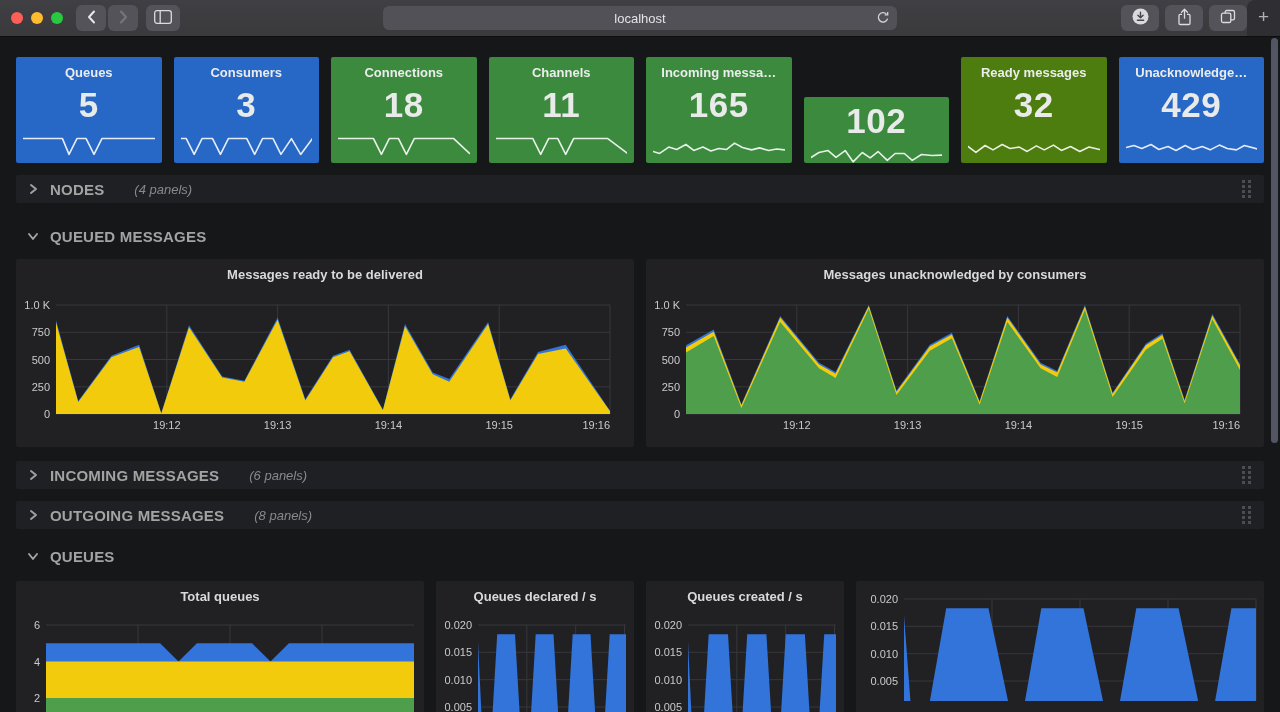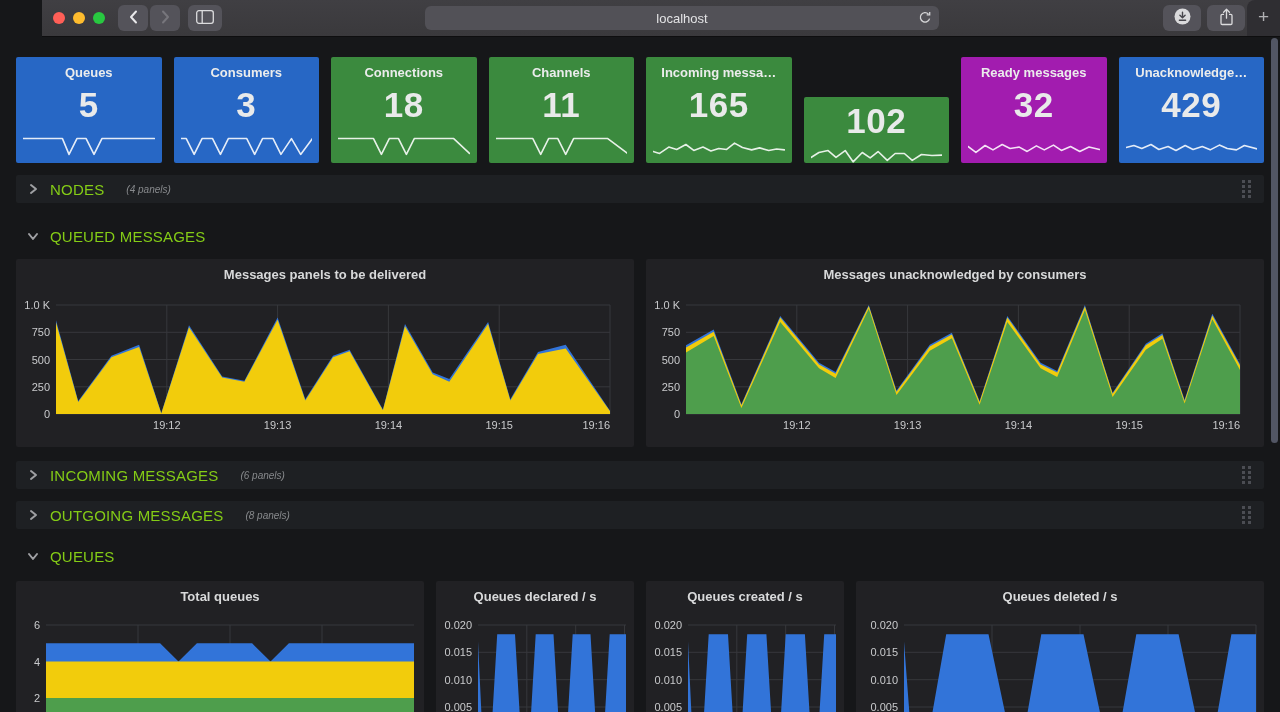--- a/index.html
+++ b/index.html
@@ -6,21 +6,20 @@
   body{
     width:1280px;height:712px;overflow:hidden;position:relative;
     background:var(--page-bg,#161719);
     font-family:"Liberation Sans",sans-serif;
     -webkit-font-smoothing:antialiased;
   }
   
   .toolbar{
     position:relative;height:36px;background:linear-gradient(#403f43,#3a393c);
     border-bottom:1px solid #0e0e0f;
-    margin-left:42px;
   }
   .tl{position:absolute;top:12px;width:12px;height:12px;border-radius:50%;}
   .tl.r{left:11px;background:var(--mac-red);}
   .tl.y{left:31px;background:var(--mac-yellow);}
   .tl.g{left:51px;background:var(--mac-green);}
   .tbtn{
     position:absolute;top:5px;height:26px;border:none;border-radius:6px;
     background:var(--toolbar-btn,#54535a);display:flex;align-items:center;justify-content:center;
     padding:0;cursor:default;
   }
@@ -48,22 +47,22 @@
   .stat{flex:1;display:flex;flex-direction:column;align-items:center;}
   .stitle{font-size:13px;font-weight:700;color:#ebecec;padding-top:8px;white-space:nowrap;overflow:hidden;}
   .svalue{flex:1;display:flex;align-items:center;font-size:35px;font-weight:700;color:#e9eaea;letter-spacing:.5px;margin-top:-4px;}
   .sspark{width:calc(100% - 14px);height:25px;margin-bottom:5px;}
   .sspark svg{width:100%;height:100%;display:block;}
   .rowbar,.rowhead{position:relative;display:flex;align-items:center;height:28px;padding-left:10px;}
   .rowbar{background:var(--rowbar-bg,#1e2023);border-radius:2px;}
   .rowhead{height:26px;background:transparent;}
   .chev{width:14px;height:14px;margin-right:10px;display:flex;align-items:center;justify-content:center;}
   .chev.open svg{transform:rotate(90deg);}
-  .rtitle{font-size:15px;font-weight:400;color:#84cc16;letter-spacing:.2px;}
-  .rcount{font-size:10px;font-style:italic;color:#87898c;margin-left:22px;}
+  .rtitle{font-size:15px;font-weight:700;color:#a3a3a3;letter-spacing:.2px;}
+  .rcount{font-size:13px;font-style:italic;color:#87898c;margin-left:30px;}
   .grip{position:absolute;right:13px;top:50%;transform:translateY(-50%);
     display:grid;grid-template-columns:repeat(2,3px);grid-auto-rows:3px;gap:2px 3px;}
   .grip i{background:#4b4d53;display:block;}
   .charts-row,.bottom-row{display:flex;gap:12px;}
   .graph{flex:0 0 auto;}
   .graph.lg{width:618px;height:188px;}
   .graph.md{width:408px;height:156px;}
   .graph.sm{width:198px;height:156px;}
   .ptitle{height:18px;padding-top:8px;text-align:center;font-size:13px;font-weight:700;color:var(--title-text,#d8d9da);}
   .plot{margin-top:0;}
@@ -180,21 +179,21 @@
     </div>
     <div class="panel stat" style="background: rgb(59, 138, 62); margin-top: 40px;">
       <div class="stitle">Outgoing messa…</div>
       <div class="svalue">102</div>
       <div class="sspark">
           <svg viewBox="0 0 100 24" preserveAspectRatio="none">
             <polyline points="0,15.80 6,11.05 13,9.15 19,15.80 26,9.15 32,19.98 39,11.05 45,16.18 51,10.10 58,18.65 64,12.00 71,12.00 77,18.65 84,12.95 92,13.90 100,13.52" fill="none" stroke="#ffffff" stroke-opacity="0.88" stroke-width="1.6" vector-effect="non-scaling-stroke" stroke-linejoin="round" stroke-linecap="round"></polyline>
           </svg>
         </div>
     </div>
-    <div class="panel stat" style="background: #a21caf;">
+    <div class="panel stat" style="background: #4d7c0f;">
       <div class="stitle">Ready messages</div>
       <div class="svalue">32</div>
       <div class="sspark">
           <svg viewBox="0 0 100 24" preserveAspectRatio="none">
             <polyline points="0,12.95 6,18.65 13,12.00 19,16.18 26,11.05 32,14.85 39,13.52 45,17.70 52,12.38 58,16.18 65,11.62 71,16.75 78,12.95 85,17.70 92,13.52 100,15.80" fill="none" stroke="#ffffff" stroke-opacity="0.88" stroke-width="1.6" vector-effect="non-scaling-stroke" stroke-linejoin="round" stroke-linecap="round"></polyline>
           </svg>
         </div>
     </div>
     <div class="panel stat" style="background: rgb(39, 103, 197);">
       <div class="stitle">Unacknowledge…</div>
@@ -231,21 +230,21 @@
     <span class="chev open">
         <svg width="12" height="12" viewBox="0 0 12 12">
           <path d="M4 2l5 4-5 4" stroke="#9fa0a3" stroke-width="2" fill="none" stroke-linecap="round" stroke-linejoin="round"></path>
         </svg>
       </span>
     <span class="rtitle">QUEUED MESSAGES</span>
   </div>
 
   <div class="charts-row mb14">
     <div class="panel graph lg">
-      <div class="ptitle">Messages panels to be delivered</div>
+      <div class="ptitle">Messages ready to be delivered</div>
       <div class="plot">
           <svg width="618" height="160" viewBox="0 0 618 160">
             <line x1="150.8" y1="20.0" x2="150.8" y2="129.0" stroke="#37383c"></line>
             <line x1="261.6" y1="20.0" x2="261.6" y2="129.0" stroke="#37383c"></line>
             <line x1="372.4" y1="20.0" x2="372.4" y2="129.0" stroke="#37383c"></line>
             <line x1="483.2" y1="20.0" x2="483.2" y2="129.0" stroke="#37383c"></line>
             <line x1="594.0" y1="20.0" x2="594.0" y2="129.0" stroke="#37383c"></line>
             <line x1="40.0" y1="20.0" x2="594.0" y2="20.0" stroke="#37383c"></line>
             <text class="tick" x="34.0" y="24.0" text-anchor="end">1.0 K</text>
             <line x1="40.0" y1="47.3" x2="594.0" y2="47.3" stroke="#37383c"></line>
@@ -399,21 +398,20 @@
             <text class="tick" x="36.0" y="49.3" text-anchor="end">0.015</text>
             <line x1="42.0" y1="72.7" x2="190.0" y2="72.7" stroke="#37383c"></line>
             <text class="tick" x="36.0" y="76.7" text-anchor="end">0.010</text>
             <line x1="42.0" y1="100.0" x2="190.0" y2="100.0" stroke="#37383c"></line>
             <text class="tick" x="36.0" y="104.0" text-anchor="end">0.005</text>
             <polygon points="42.0,127.3 42.0,34.4 46.4,127.3 56.8,127.3 62.7,27.3 82.0,27.3 87.9,127.3 95.3,127.3 101.2,27.3 120.4,27.3 126.4,127.3 133.8,127.3 139.7,27.3 158.9,27.3 164.8,127.3 172.2,127.3 178.2,27.3 190.0,27.3 190.0,127.3" fill="#3274d9"></polygon>
           </svg>
         </div>
     </div>
     <div class="panel graph md">
-      <div class="ptitle">Queues deleted / s</div>
       <div class="plot">
           <svg width="408" height="120" viewBox="0 0 408 120">
             <line x1="136.0" y1="18.0" x2="136.0" y2="127.3" stroke="#37383c"></line>
             <line x1="224.0" y1="18.0" x2="224.0" y2="127.3" stroke="#37383c"></line>
             <line x1="312.0" y1="18.0" x2="312.0" y2="127.3" stroke="#37383c"></line>
             <line x1="400.0" y1="18.0" x2="400.0" y2="127.3" stroke="#37383c"></line>
             <line x1="48.0" y1="18.0" x2="400.0" y2="18.0" stroke="#37383c"></line>
             <text class="tick" x="42.0" y="22.0" text-anchor="end">0.020</text>
             <line x1="48.0" y1="45.3" x2="400.0" y2="45.3" stroke="#37383c"></line>
             <text class="tick" x="42.0" y="49.3" text-anchor="end">0.015</text>

